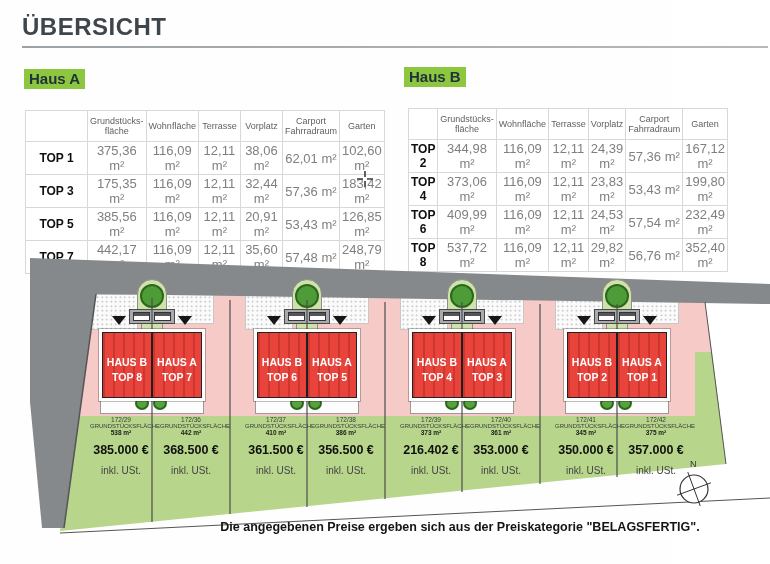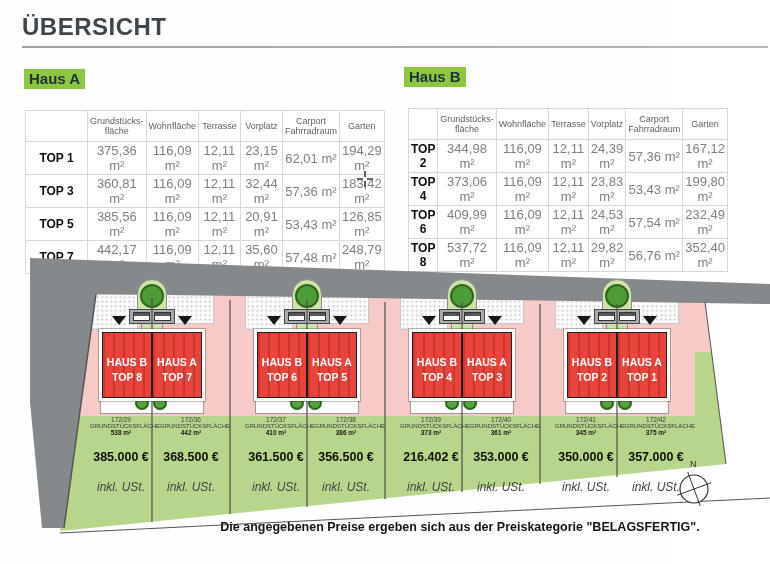--- a/index.html
+++ b/index.html
@@ -75,22 +75,22 @@
         justify-content:center;padding-top:8px;gap:3px;background-color:#e8443c;
         background-image:repeating-linear-gradient(to right,rgba(110,0,0,.22) 0 2px,transparent 2px 10px);}
   .half.rgt{border-left:2px solid #1f1f1f;}
   .half span{position:static;color:#fff;font-weight:bold;font-size:10.5px;white-space:nowrap;}
   .pinfo{top:164px;width:62px;text-align:center;z-index:8;color:#3a3a3a;}
   .pinfo.l{left:48px;} .pinfo.r{left:118px;}
   .pinfo div{position:static;white-space:nowrap;}
   .parcel{font-size:6.5px;}
   .arealbl{font-size:6px;letter-spacing:0;}
   .areaval{font-size:6.5px;font-weight:bold;color:#1c1c1c;}
-  .price{font-size:12.5px;font-weight:bold;color:#101010;margin-top:14px;}
-  .vat{font-size:12px;color:#444;margin-top:16px;font-style:italic;}
+  .price{font-size:12.5px;font-weight:bold;color:#101010;margin-top:7px;}
+  .vat{font-size:10px;color:#444;margin-top:8px;}
 
   
   .wm{position:absolute;z-index:20;pointer-events:none;font-weight:bold;text-align:center;}
   #wm1{left:215px;top:240px;width:340px;font-size:84px;line-height:1;letter-spacing:18px;
        color:rgba(122,128,132,.5);text-shadow:0 0 2px rgba(255,255,255,.7);}
   #wm2{left:225px;top:302px;width:330px;font-size:46px;line-height:1;letter-spacing:9px;
        color:rgba(200,204,206,.18);-webkit-text-stroke:1.5px rgba(140,146,150,.4);}
 </style>
 </head>
 <body>
@@ -124,27 +124,27 @@
             <th>Carport Fahrradraum</th>
             <th>Garten</th>
           </tr>
         </thead>
         <tbody>
           <tr>
             <td class="rowlabel">TOP 1</td>
             <td>375,36 m²</td>
             <td>116,09 m²</td>
             <td>12,11 m²</td>
-            <td>23,15 m²</td>
+            <td>38,06 m²</td>
             <td>62,01 m²</td>
-            <td>194,29 m²</td>
+            <td>102,60 m²</td>
           </tr>
           <tr>
             <td class="rowlabel">TOP 3</td>
-            <td>360,81 m²</td>
+            <td>175,35 m²</td>
             <td>116,09 m²</td>
             <td>12,11 m²</td>
             <td>32,44 m²</td>
             <td>57,36 m²</td>
             <td>183,42 m²</td>
           </tr>
           <tr>
             <td class="rowlabel">TOP 5</td>
             <td>385,56 m²</td>
             <td>116,09 m²</td>

